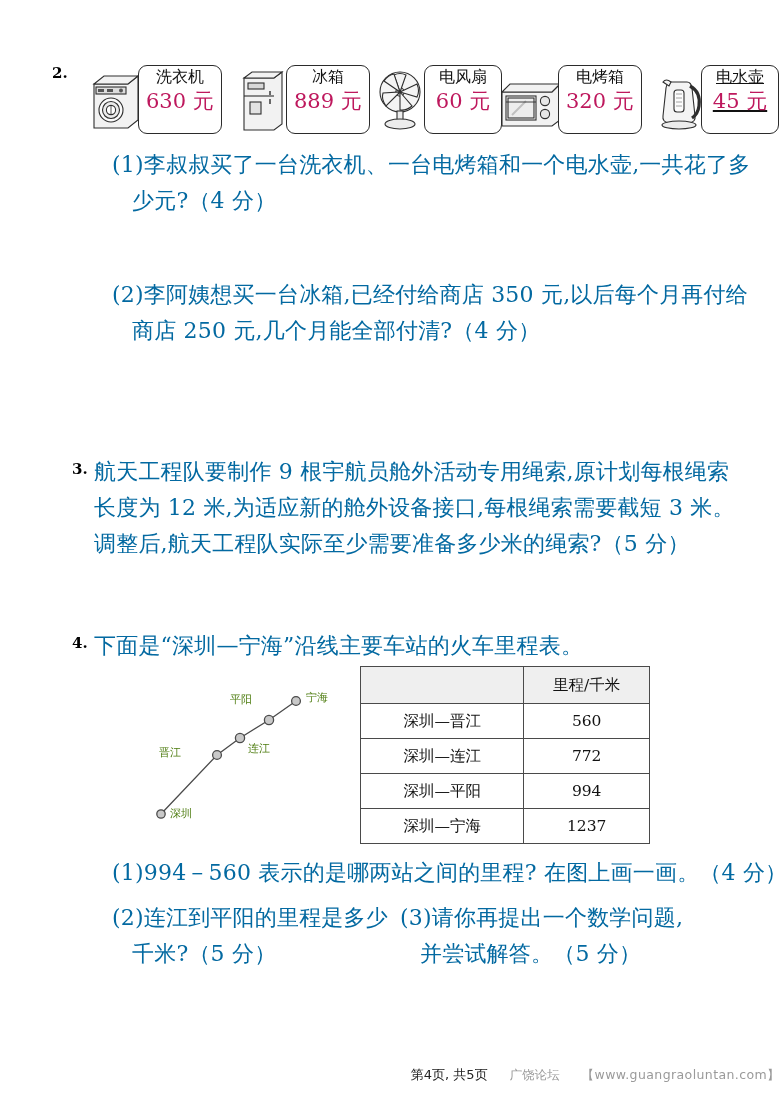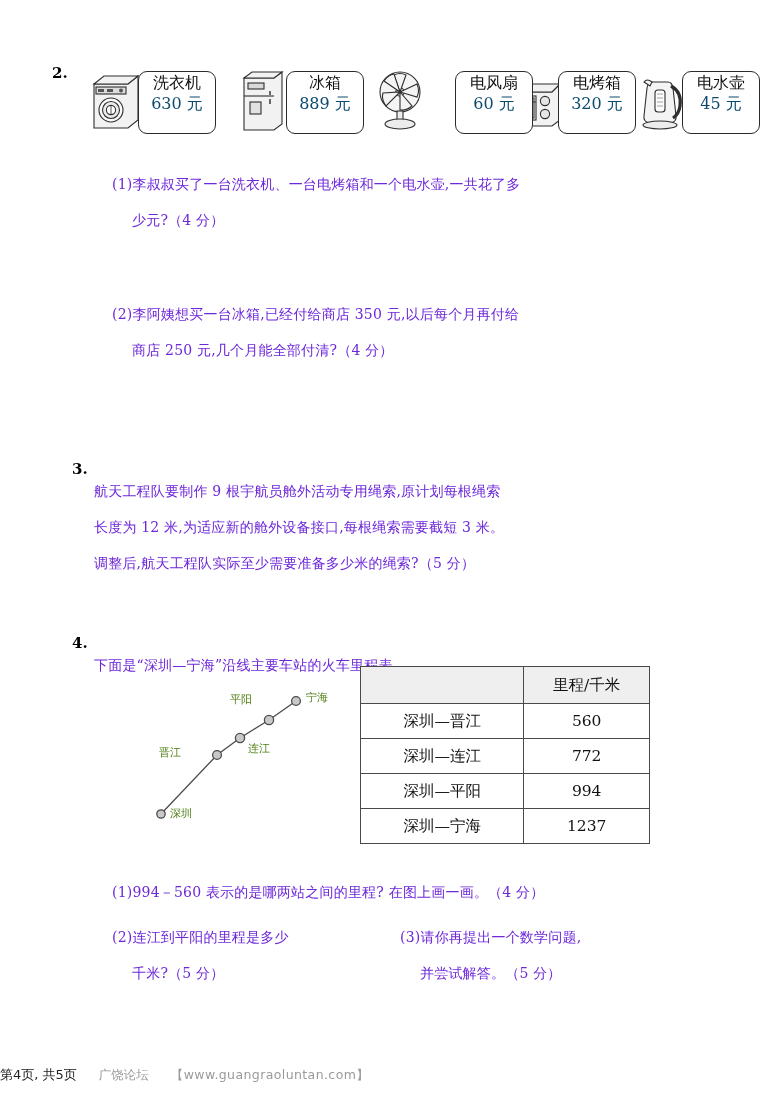--- a/index.html
+++ b/index.html
@@ -19,25 +19,24 @@
   
   .qnum {
     position: absolute;
     font-family: "DejaVu Serif", "Liberation Serif", serif;
     font-weight: bold;
     font-size: 15px;
     color: #000;
   }
   .qline {
     position: absolute;
-    font-size: 14px;
+    font-size: 22px;
     letter-spacing: 0.2px;
     white-space: nowrap;
-    color: #6d28d9;
-    margin-top: 26px;
+    color: #0369a1;
   }
 
   
   #appliance-row {
     position: absolute;
     left: 88px;
     top: 58px;
     height: 78px;
     width: 640px;
   }
@@ -67,24 +66,24 @@
     text-align: center;
     min-width: 62px;
   }
   .price-box .pname {
     font-size: 16px;
     line-height: 1.18;
     white-space: nowrap;
     color: #111;
   }
   .price-box .pprice {
-    font-size: 16px;
+    font-size: 21px;
     line-height: 1.25;
     white-space: nowrap;
-    color: #0c4a6e;
+    color: #be185d;
     margin-top: 1px;
   }
 
   
   #rail-diagram {
     position: absolute;
     left: 140px;
     top: 668px;
     width: 220px;
     height: 180px;
@@ -120,21 +119,21 @@
   #mileage-table thead td { background: #efefef; height: 36px; }
   #mileage-table tbody td { background: #fff; margin-top: 12px; }
   .num-cell { font-family: "DejaVu Serif", "Liberation Serif", serif; }
 
   
   #footer {
     position: absolute;
     left: 0;
     top: 1066px;
     width: 780px;
-    text-align: left;
+    text-align: right;
     font-size: 12.5px;
     color: #333;
   }
   #footer .page-no {
     font-family: "DejaVu Sans", "Liberation Sans", sans-serif;
     font-size: 13px;
     color: #222;
   }
   #footer .watermark {
     font-family: "DejaVu Sans", "Liberation Sans", sans-serif;
@@ -189,21 +188,21 @@
         <line x1="34" y1="25" x2="34" y2="29" stroke="#2e2e2e" stroke-width="1.4"></line>
         <line x1="34" y1="33" x2="34" y2="38" stroke="#2e2e2e" stroke-width="1.4"></line>
       </svg>
     </div>
     <div class="price-box">
       <div class="pname">冰箱</div>
       <div class="pprice">889 元</div>
     </div>
   </div>
 
-  <div class="appliance-card" style="left:286px;gap:31px;">
+  <div class="appliance-card" style="left:286px;">
     <div class="appliance-icon">
       <svg width="56" height="66" viewBox="0 0 56 66">
         <g stroke="#2e2e2e" stroke-width="1.1" fill="#f4f4f4">
           <circle cx="26" cy="26" r="20"></circle>
           <circle cx="26" cy="26" r="4.2" fill="#c9c9c9"></circle>
           <path d="M26 26 L20 9 Q26 6 32 9 Z"></path>
           <path d="M26 26 L43 18 Q46 25 43 31 Z"></path>
           <path d="M26 26 L38 40 Q32 45 26 44 Z"></path>
           <path d="M26 26 L12 40 Q7 33 9 27 Z"></path>
           <path d="M26 26 L10 15 Q14 9 20 8 Z"></path>
@@ -232,21 +231,21 @@
         <line x1="14" y1="49" x2="28" y2="35" stroke="#c0c0c0" stroke-width="2"></line>
         <line x1="8" y1="36" x2="38" y2="36" stroke="#2e2e2e" stroke-width="0.9"></line>
       </svg>
     </div>
     <div class="price-box">
       <div class="pname">电烤箱</div>
       <div class="pprice">320 元</div>
     </div>
   </div>
 
-  <div class="appliance-card" style="left:550px;">
+  <div class="appliance-card" style="left:569px;text-decoration:underline;">
     <div class="appliance-icon" style="width:50px;">
       <svg width="50" height="66" viewBox="0 0 50 66">
         <g fill="#f4f4f4" stroke="#2e2e2e" stroke-width="1.1">
           <path d="M14 16 Q10 16 9 22 L6 50 Q5 56 12 57 L32 57 Q39 56 38 50 L35 22 Q34 16 30 16 Z"></path>
           <path d="M14 16 Q9 12 6 16 Q9 18 12 20 Z"></path>
           <path d="M33 20 Q44 26 42 40 Q41 48 35 52" fill="none" stroke-width="3.2"></path>
           <rect x="17" y="24" width="10" height="22" rx="3" fill="#fcfcfc"></rect>
           <ellipse cx="22" cy="59" rx="17" ry="4" fill="#ececec"></ellipse>
         </g>
         <g stroke="#9a9a9a" stroke-width="0.9">

